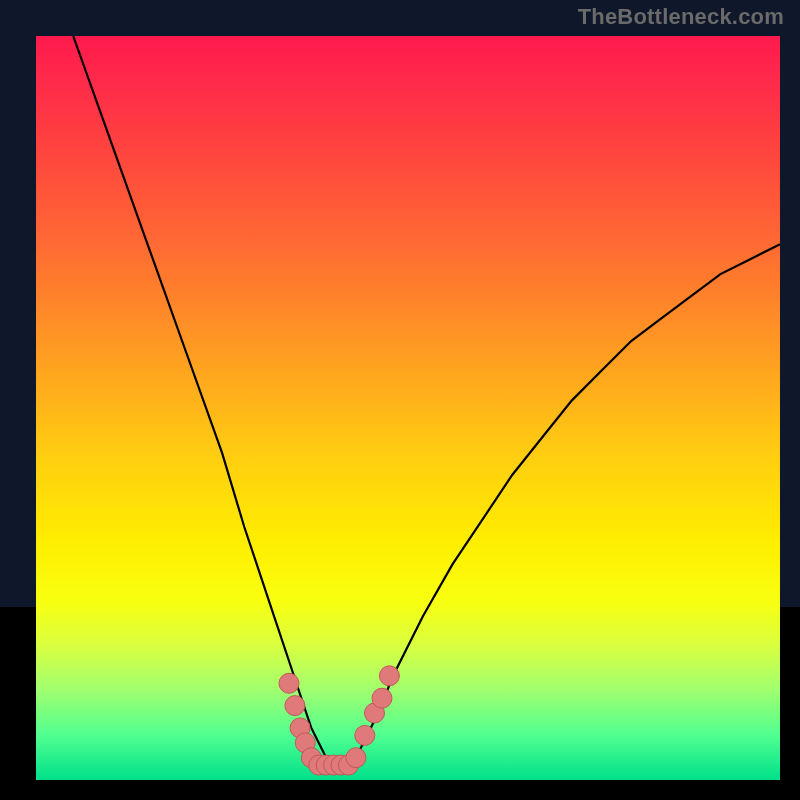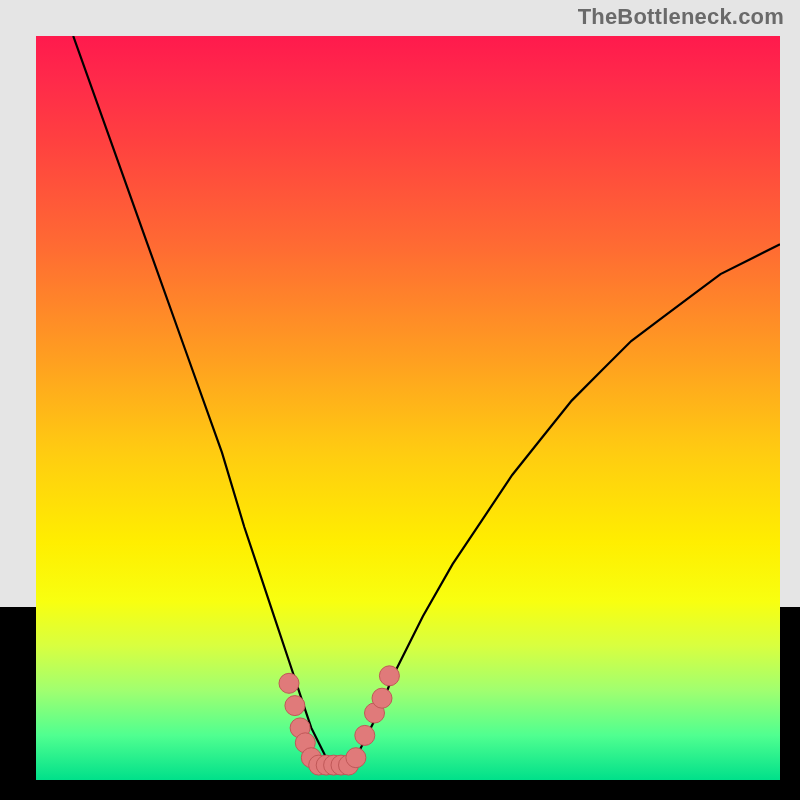--- a/index.html
+++ b/index.html
@@ -9,21 +9,21 @@
     height: 800px;
     background: #000;
     overflow: hidden;
   }
   .frame {
     position: absolute;
     left: 0;
     top: 0;
     width: 800px;
     height: 607px;
-    background: #e5e5e5;
+    background: #0f172a;
   }
   .plot-area {
     position: absolute;
     left: 36px;
     top: 36px;
     width: 744px;
     height: 744px;
     
     background: linear-gradient(
       to bottom,

